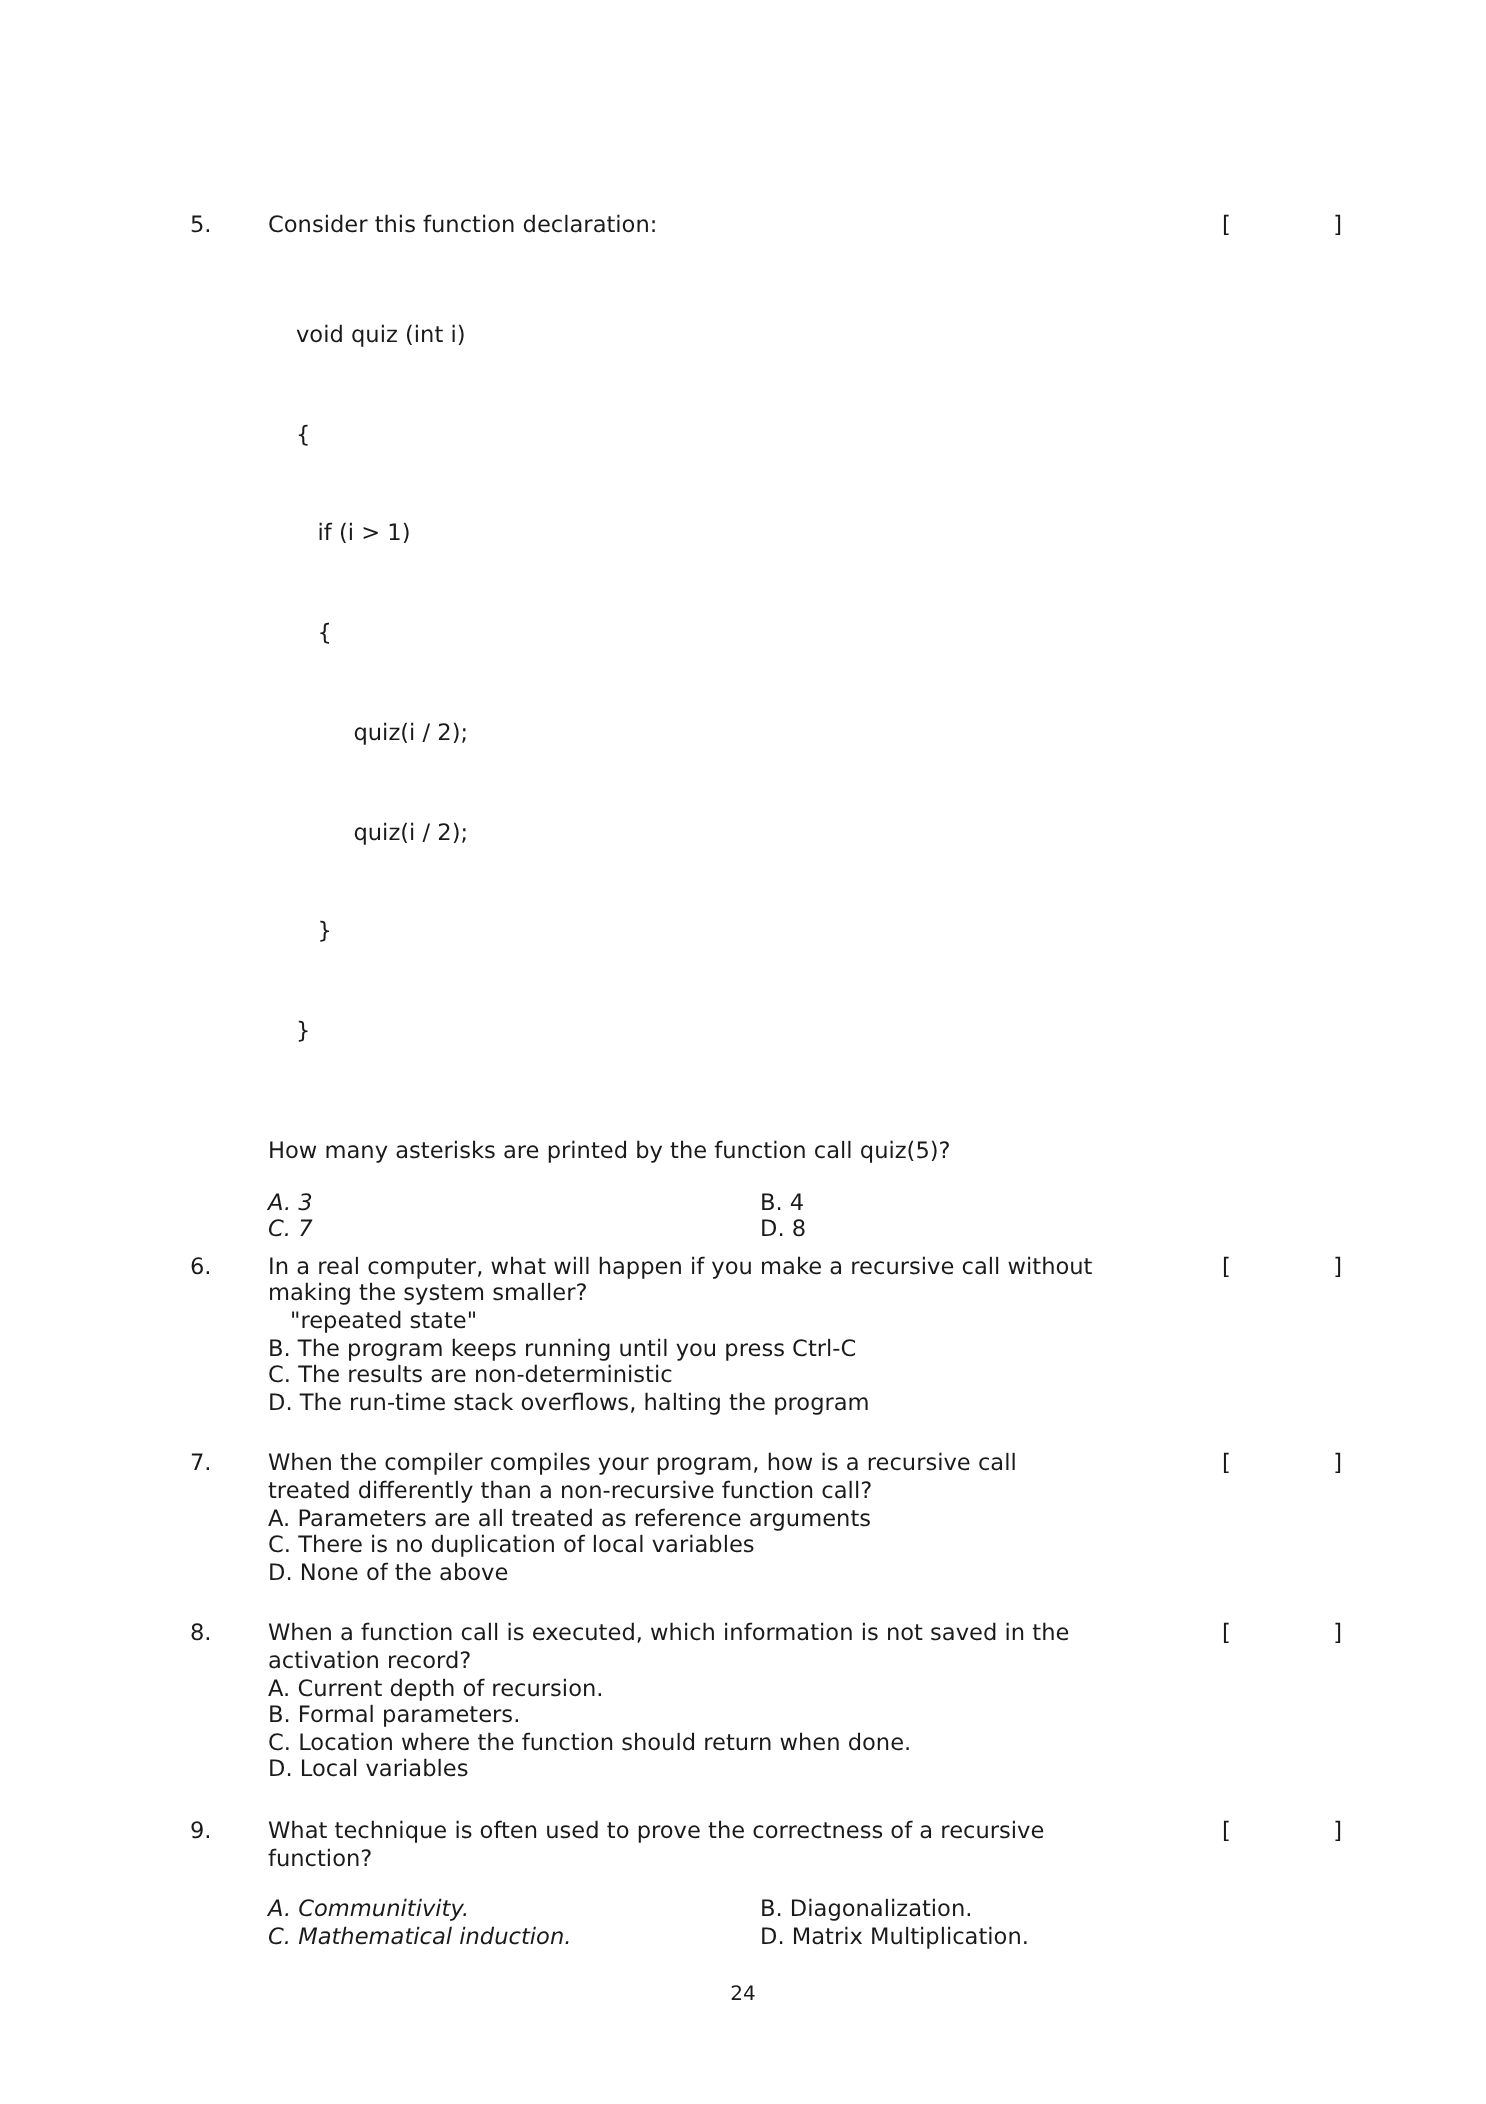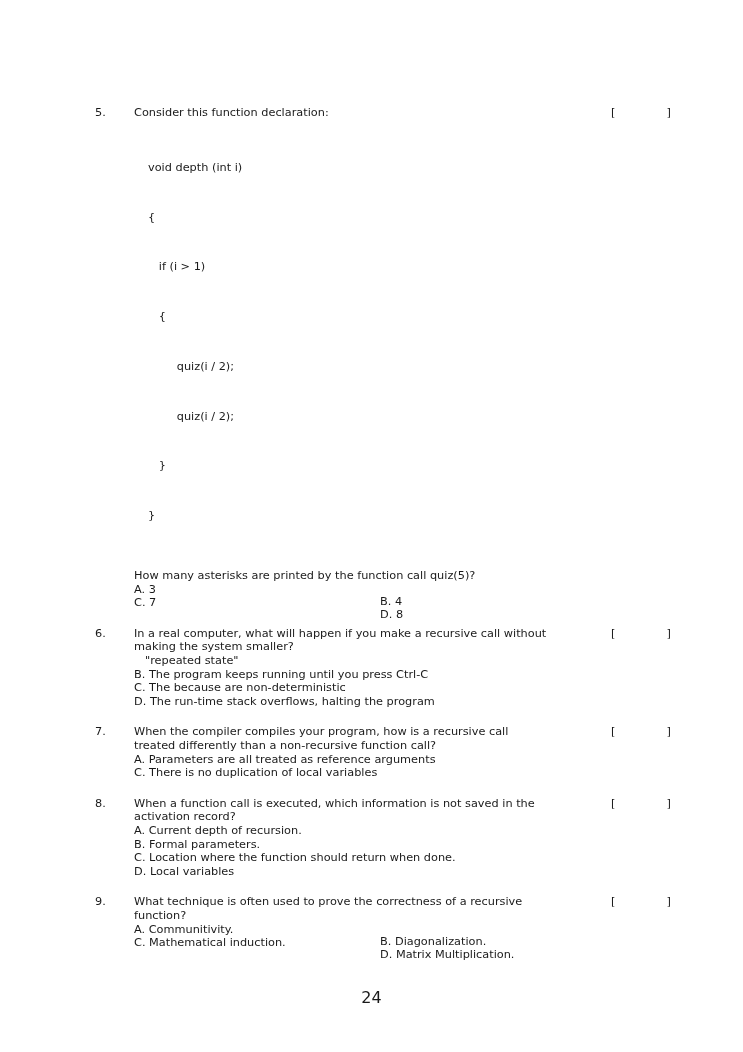--- a/index.html
+++ b/index.html
@@ -95,21 +95,22 @@
     position: relative;
   }
   .options.two-col .opt-row {
     position: relative;
     display: block;
     height: 13.6px;
   }
   .options.two-col .col-a {
     position: absolute;
     left: 0;
-    top: 0;
+    top: 12px;
+    font-style: italic;
   }
   .options.two-col .col-b {
     position: absolute;
     left: 246px;
     top: 12px;
   }
 
   
   .code-block {
     margin: 0;
@@ -128,21 +129,21 @@
   .spacer-code-top { height: 7px; }
   .spacer-code-bot { height: 11px; }
 
   
   .page-footer {
     position: absolute;
     left: 0;
     top: 991px;
     width: 743px;
     text-align: center;
-    font-size: 16px;
+    font-size: 10px;
     line-height: 14px;
     color: #1a1a1a;
   }
 </style>
 </head>
 <body>
 
 <div class="page">
   <div class="content" style="padding-top:106px;">
 
@@ -155,21 +156,21 @@
         <div class="answer-box">
           <span class="br">[</span>
           <span class="br">]</span>
         </div>
       </div>
 
       <div class="spacer-code-top"></div>
 
       <div class="q-body">
         <div class="code-block" style="margin-left:14px;">
-          <span class="code-line">void depth (int i)</span>
+          <span class="code-line">void quiz (int i)</span>
           <span class="code-line">{</span>
           <span class="code-line">   if (i &gt; 1)</span>
           <span class="code-line">   {</span>
           <span class="code-line">        quiz(i / 2);</span>
           <span class="code-line">        quiz(i / 2);</span>
           <span class="code-line">   }</span>
           <span class="code-line">}</span>
         </div>
       </div>
 
@@ -194,21 +195,21 @@
 
     <div class="question">
       <div class="q-row">
         <span class="q-num">6.</span>
         <div class="q-body">
           <span class="q-stem-line">In a real computer, what will happen if you make a recursive call without</span>
           <span class="q-stem-line">making the system smaller?</span>
           <div class="options">
             <span class="option-cont">"repeated state"</span>
             <span class="option">B. The program keeps running until you press Ctrl-C</span>
-            <span class="option">C. The because are non-deterministic</span>
+            <span class="option">C. The results are non-deterministic</span>
             <span class="option">D. The run-time stack overflows, halting the program</span>
           </div>
         </div>
         <div class="answer-box">
           <span class="br">[</span>
           <span class="br">]</span>
         </div>
       </div>
     </div>
 
@@ -216,20 +217,21 @@
 
     <div class="question">
       <div class="q-row">
         <span class="q-num">7.</span>
         <div class="q-body">
           <span class="q-stem-line">When the compiler compiles your program, how is a recursive call</span>
           <span class="q-stem-line">treated differently than a non-recursive function call?</span>
           <div class="options">
             <span class="option">A. Parameters are all treated as reference arguments</span>
             <span class="option">C. There is no duplication of local variables</span>
+            <span class="option">D. None of the above</span>
           </div>
         </div>
         <div class="answer-box">
           <span class="br">[</span>
           <span class="br">]</span>
         </div>
       </div>
     </div>
 
     <div class="spacer-q"></div>

